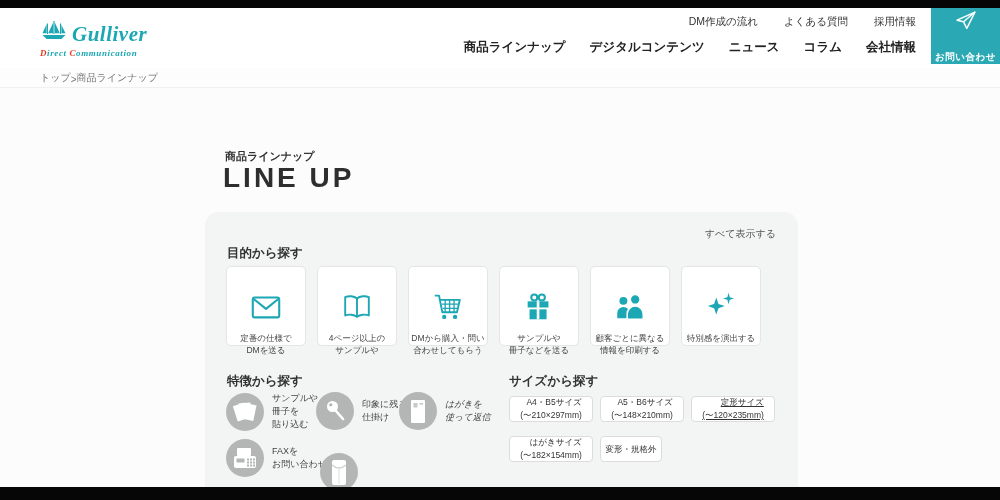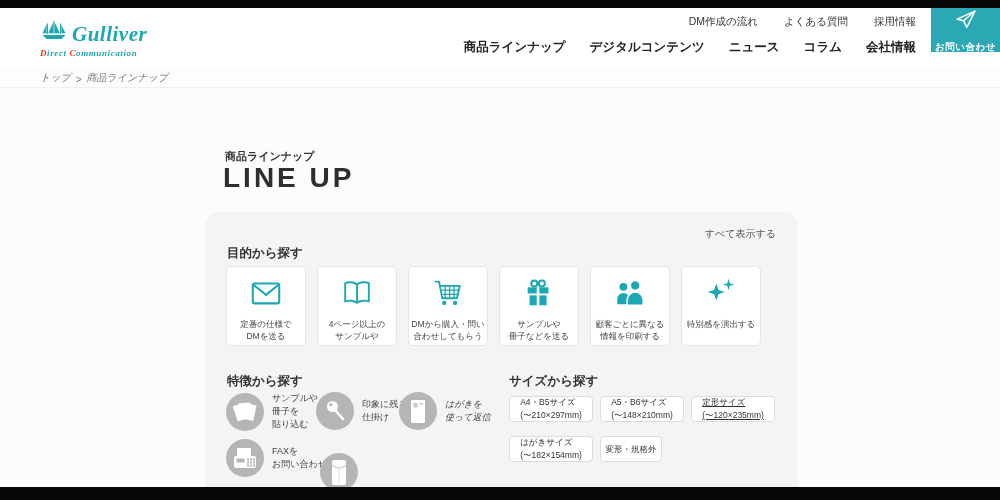--- a/index.html
+++ b/index.html
@@ -19,54 +19,54 @@
   .brand { font-family:"Liberation Serif", serif; font-style:italic; font-weight:bold; font-size:21px; color:var(--accent,#1ba7b3); letter-spacing:0.5px; line-height:1; }
   .tagline { font-family:"Liberation Serif", serif; font-style:italic; font-weight:bold; font-size:9px; color:var(--accent,#1ba7b3); letter-spacing:0.6px; margin-top:3px; }
   .tagline .red { color:var(--logo-red,#e8391f); }
 
   
   .utility-nav { position:absolute; right:84px; top:7px; display:flex; gap:26px; }
   .utility-nav .u-item { font-size:10.5px; color:#333; cursor:pointer; }
   .main-nav { position:absolute; right:84px; top:31px; display:flex; gap:24px; }
   .main-nav .m-item { font-size:12.5px; font-weight:bold; color:#222; cursor:pointer; }
 
-  .contact-btn { position:absolute; right:0; top:0; width:69px; height:44px; background:var(--accent-btn,#2aa9b5); color:#fff; display:flex; flex-direction:column; align-items:center; justify-content:center; gap:4px; cursor:pointer; }
+  .contact-btn { position:absolute; right:0; top:0; width:69px; height:56px; background:var(--accent-btn,#2aa9b5); color:#fff; display:flex; flex-direction:column; align-items:center; justify-content:space-between; gap:4px; cursor:pointer; }
   .contact-btn .cb-label { font-size:9.5px; font-weight:bold; letter-spacing:0.5px; }
 
   
-  .breadcrumb { position:absolute; left:40px; top:71px; font-size:10px; color:#777; display:flex; gap:5px; align-items:flex-end;font-style:italic; }
+  .breadcrumb { position:absolute; left:40px; top:71px; font-size:10px; color:#777; display:flex; align-items:flex-end; }
   .breadcrumb .bc-home { cursor:pointer; }
 
   
   .page-label { position:absolute; left:225px; top:149px; font-size:11px; font-weight:bold; color:#333; }
   .page-title { position:absolute; left:223px; top:162px; font-size:28px; font-weight:bold; color:#2e2e2e; letter-spacing:3px; }
 
   
   .panel { position:absolute; left:205px; top:212px; width:593px; height:288px; background:var(--panel-bg,#f3f4f4); border-radius:14px 14px 0 0; }
   .show-all { position:absolute; right:22px; top:15px; font-size:10px; color:#555; cursor:pointer; }
   .sec-heading { position:absolute; font-size:12.5px; font-weight:bold; color:#333; }
   .h-purpose { left:22px; top:33px; }
   .h-feature { left:22px; top:161px; }
   .h-size { left:304px; top:161px; }
 
   .cards { position:absolute; left:21px; top:54px; display:flex; gap:11px; }
-  .card { width:80px; height:80px; background:#fff; border:1px solid #e5e5e5; border-radius:5px; display:flex; flex-direction:column; align-items:center; justify-content:flex-start; padding-top:9px; cursor:pointer; }
+  .card { width:80px; height:80px; background:#fff; border:1px solid #e5e5e5; border-radius:5px; display:flex; flex-direction:column; align-items:center; justify-content:flex-start; padding-top:23px; cursor:pointer; }
   .card svg { width:34px; height:34px; color:var(--accent,#1ba7b3); }
   .card .card-label { margin-top:5px; font-size:8.5px; line-height:1.4; color:#444; text-align:center; white-space:pre-line; }
 
   .feature-item { position:absolute; display:flex; align-items:center; gap:8px; cursor:pointer; }
   .f1 { left:21px;  top:180px; }
   .f2 { left:111px; top:180px; }
   .f3 { left:194px; top:180px;font-style:italic; }
   .f4 { left:21px;  top:227px; }
   .f5 { left:111px; top:241px;flex-direction:column; }
   .circle { width:38px; height:38px; border-radius:50%; background:var(--icon-gray,#b4b6b6); display:flex; align-items:center; justify-content:center; flex:0 0 auto; }
   .feature-label { font-size:9px; line-height:1.45; color:#444; white-space:pre-line; }
 
-  .size-btn { position:absolute; background:#fff; border:1px solid #dcdcdc; border-radius:4px; display:flex; align-items:center; justify-content:center; text-align:left; font-size:8.5px; line-height:1.5; color:#333; white-space:pre-line; cursor:pointer; height:26px; }
+  .size-btn { position:absolute; background:#fff; border:1px solid #dcdcdc; border-radius:4px; display:flex; align-items:center; justify-content:center; text-align:right; font-size:8.5px; line-height:1.5; color:#333; white-space:pre-line; cursor:pointer; height:26px; }
   .s1 { left:304px; top:184px; width:84px; }
   .s2 { left:395px; top:184px; width:84px; }
   .s3 { left:486px; top:184px; width:84px;text-decoration:underline; }
   .s4 { left:304px; top:224px; width:84px; }
   .s5 { left:395px; top:224px; width:62px; }
 </style>
 </head>
 <body>
 
 <div class="screen">

